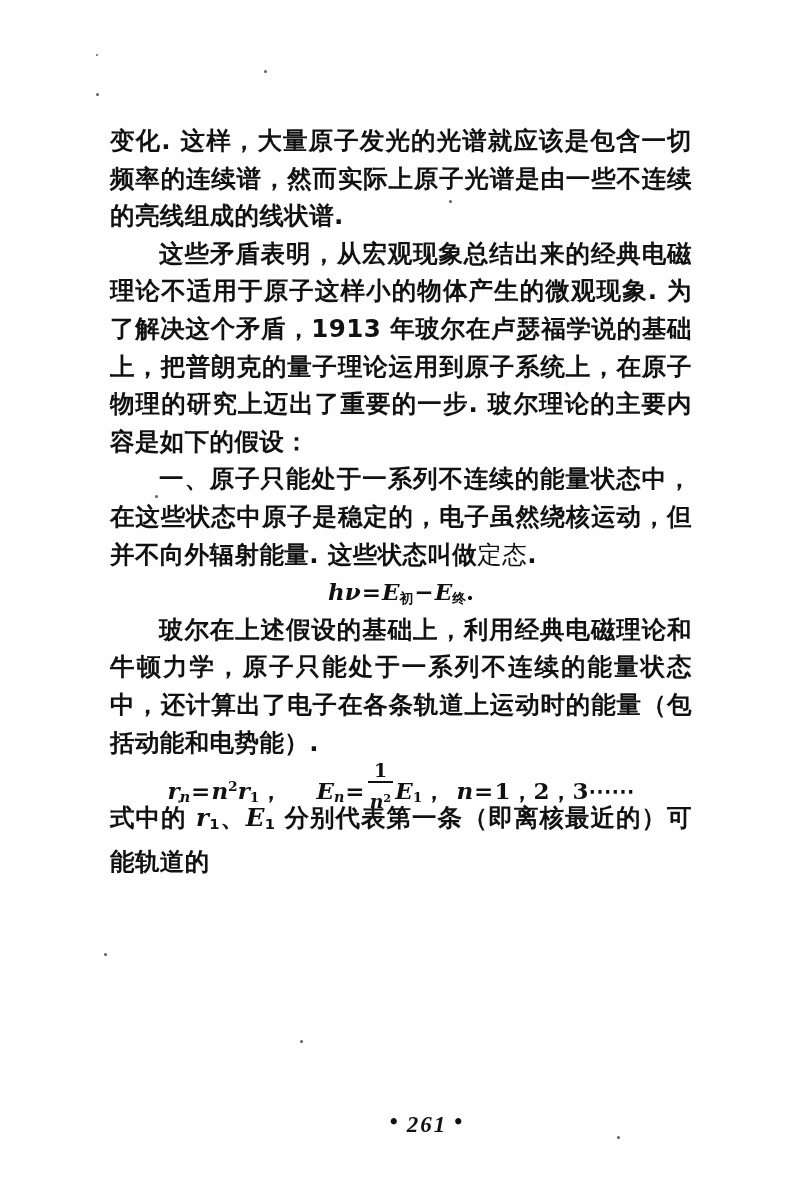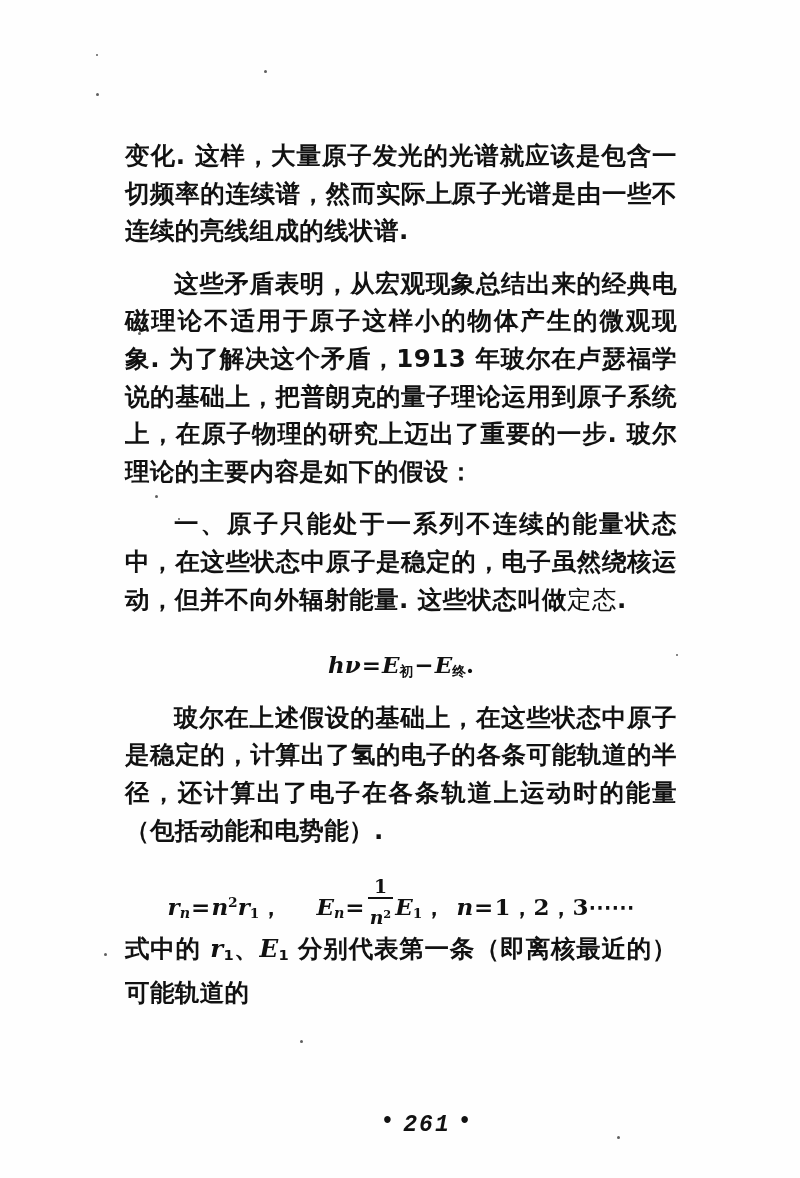--- a/index.html
+++ b/index.html
@@ -27,21 +27,21 @@
 
   
   .text-column {
     position: absolute;
     left: 110px;
     top: 122px;
     width: 582px;
   }
 
   .para {
-    margin: 15px;
+    margin: 0;
     padding: 0;
     font-size: 24.5px;
     line-height: 37.6px;
     letter-spacing: 0.4px;
     text-align: justify;
     text-justify: inter-character;
     font-weight: 700;
     color: #111111;
     -webkit-font-smoothing: none;
   }
@@ -61,21 +61,21 @@
     padding: 0;
     height: 37.6px;
     line-height: 37.6px;
     font-family: "DejaVu Serif", "Liberation Serif", serif;
     font-weight: 700;
     font-style: italic;
     font-size: 23px;
     white-space: nowrap;
     color: #111111;
   }
-  .math-line.centered { text-align: center; margin-top: 28px; }
+  .math-line.centered { text-align: center; }
 
   .math-line .up { font-style: normal; }
 
   .var { font-style: italic; }
 
   sub.sb {
     font-size: 0.6em;
     font-style: normal;
     font-weight: 700;
     vertical-align: -0.22em;
@@ -134,21 +134,21 @@
 
   
   .folio {
     position: absolute;
     left: 0;
     top: 1112px;
     width: 704px;
     text-align: center;
     padding-left: 150px;
     box-sizing: border-box;
-    font-family: Liberation Mono, monospace;
+    font-family: Liberation Serif, serif;
     font-style: italic;
     font-weight: 700;
     font-size: 23px;
     letter-spacing: 2px;
     color: #111111;
   }
   .folio .dot-l, .folio .dot-r {
     font-style: normal;
     padding: 0 7px;
     position: relative;
@@ -186,21 +186,21 @@
     <p class="para">变化. 这样，大量原子发光的光谱就应该是包含一切频率的连续谱，然而实际上原子光谱是由一些不连续的亮线组成的线状谱.</p>
 
     <p class="para indent">这些矛盾表明，从宏观现象总结出来的经典电磁理论不适用于原子这样小的物体产生的微观现象. 为了解决这个矛盾，1913 年玻尔在卢瑟福学说的基础上，把普朗克的量子理论运用到原子系统上，在原子物理的研究上迈出了重要的一步. 玻尔理论的主要内容是如下的假设：</p>
 
     <p class="para indent"><span>一、原子只能处于一系列不连续的能量状态中，在这些状态中原子是稳定的，电子虽然绕核运动，但并不向外辐射能量. 这些状态叫做</span><span class="term">定态</span><span>.</span></p>
 
 
     <div class="math-line centered"><span class="var">h</span><span class="var">ν</span><span class="op">=</span><span class="var">E</span><sub class="sb">初</sub><span class="op">−</span><span class="var">E</span><sub class="sb">终</sub><span class="up">.</span></div>
 
 
-    <p class="para indent">玻尔在上述假设的基础上，在这些状态中原子是稳定的，计算出了氢的电子的各条可能轨道的半径，还计算出了电子在各条轨道上运动时的能量（包括动能和电势能）.</p>
+    <p class="para indent">玻尔在上述假设的基础上，利用经典电磁理论和牛顿力学，原子只能处于一系列不连续的能量状态中，还计算出了电子在各条轨道上运动时的能量（包括动能和电势能）.</p>
 
 
     <div class="math-line centered"><span class="var">r</span><sub class="sb-i">n</sub><span class="op">=</span><span class="var">n</span><sup class="sp">2</sup><span class="var">r</span><sub class="sb">1</sub><span class="up">，</span><span class="mgap"></span><span class="var">E</span><sub class="sb-i">n</sub><span class="op">=</span><span class="frac"><span class="num">1</span><span class="bar"></span><span class="den"><span>n</span><sup class="sp">2</sup></span></span><span class="var">E</span><sub class="sb">1</sub><span class="up">，</span><span class="mgap-sm"></span><span class="var">n</span><span class="op">=</span><span class="up">1，2，3</span><span class="up">⋯⋯</span></div>
 
     <p class="para"><span>式中的 </span><span class="var" style="font-family:'DejaVu Serif','Liberation Serif',serif;">r</span><sub class="sb">1</sub><span>、</span><span class="var" style="font-family:'DejaVu Serif','Liberation Serif',serif;">E</span><sub class="sb">1</sub><span> 分别代表第一条（即离核最近的）可能轨道的</span></p>
 
   </div>
 
   <div class="folio"><span class="dot-l">•</span><span>261</span><span class="dot-r">•</span></div>
 

